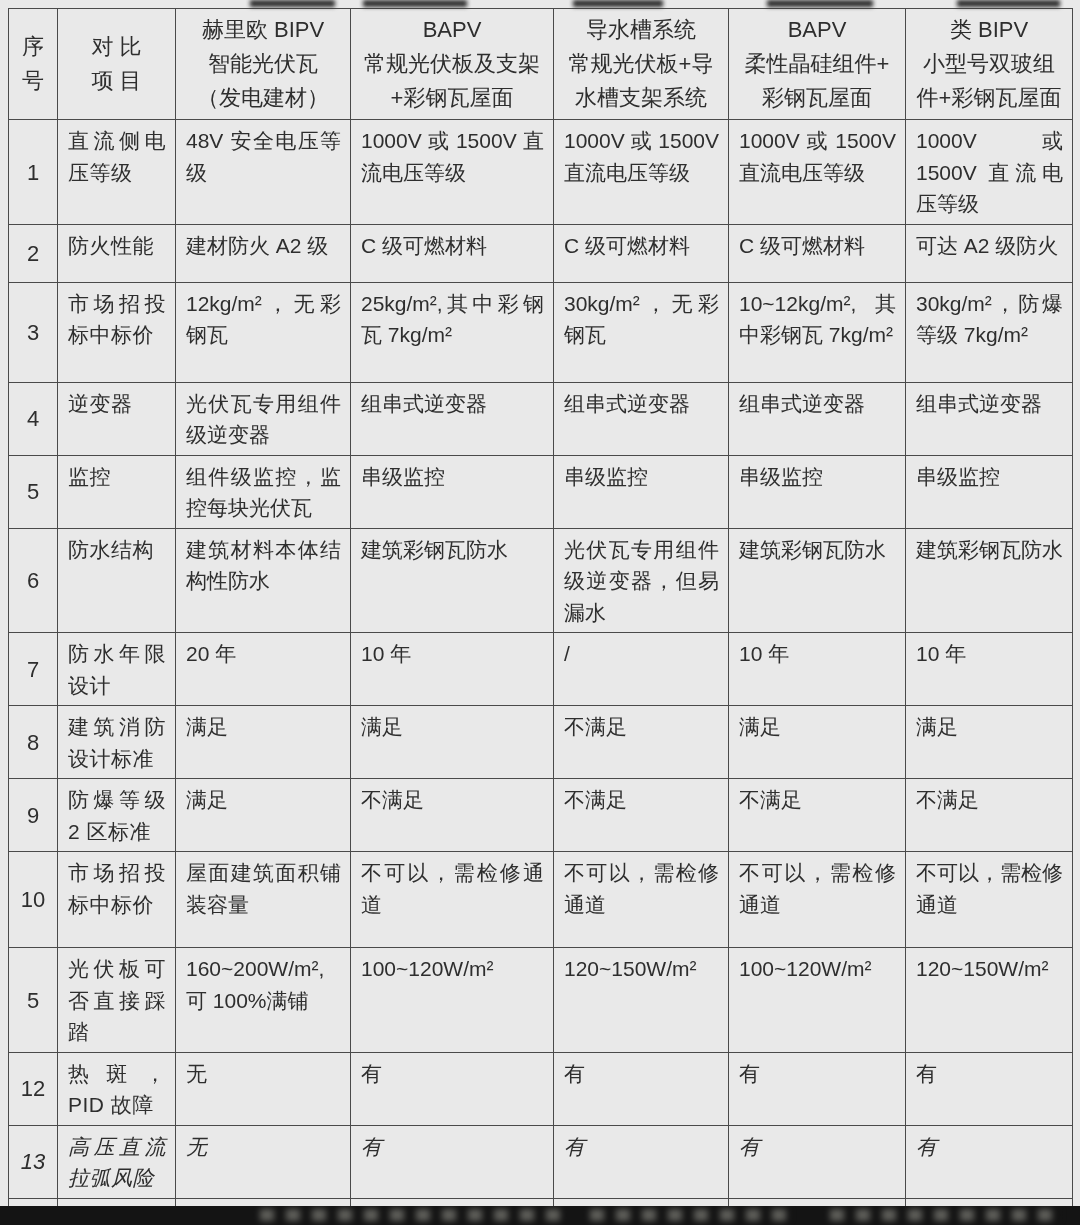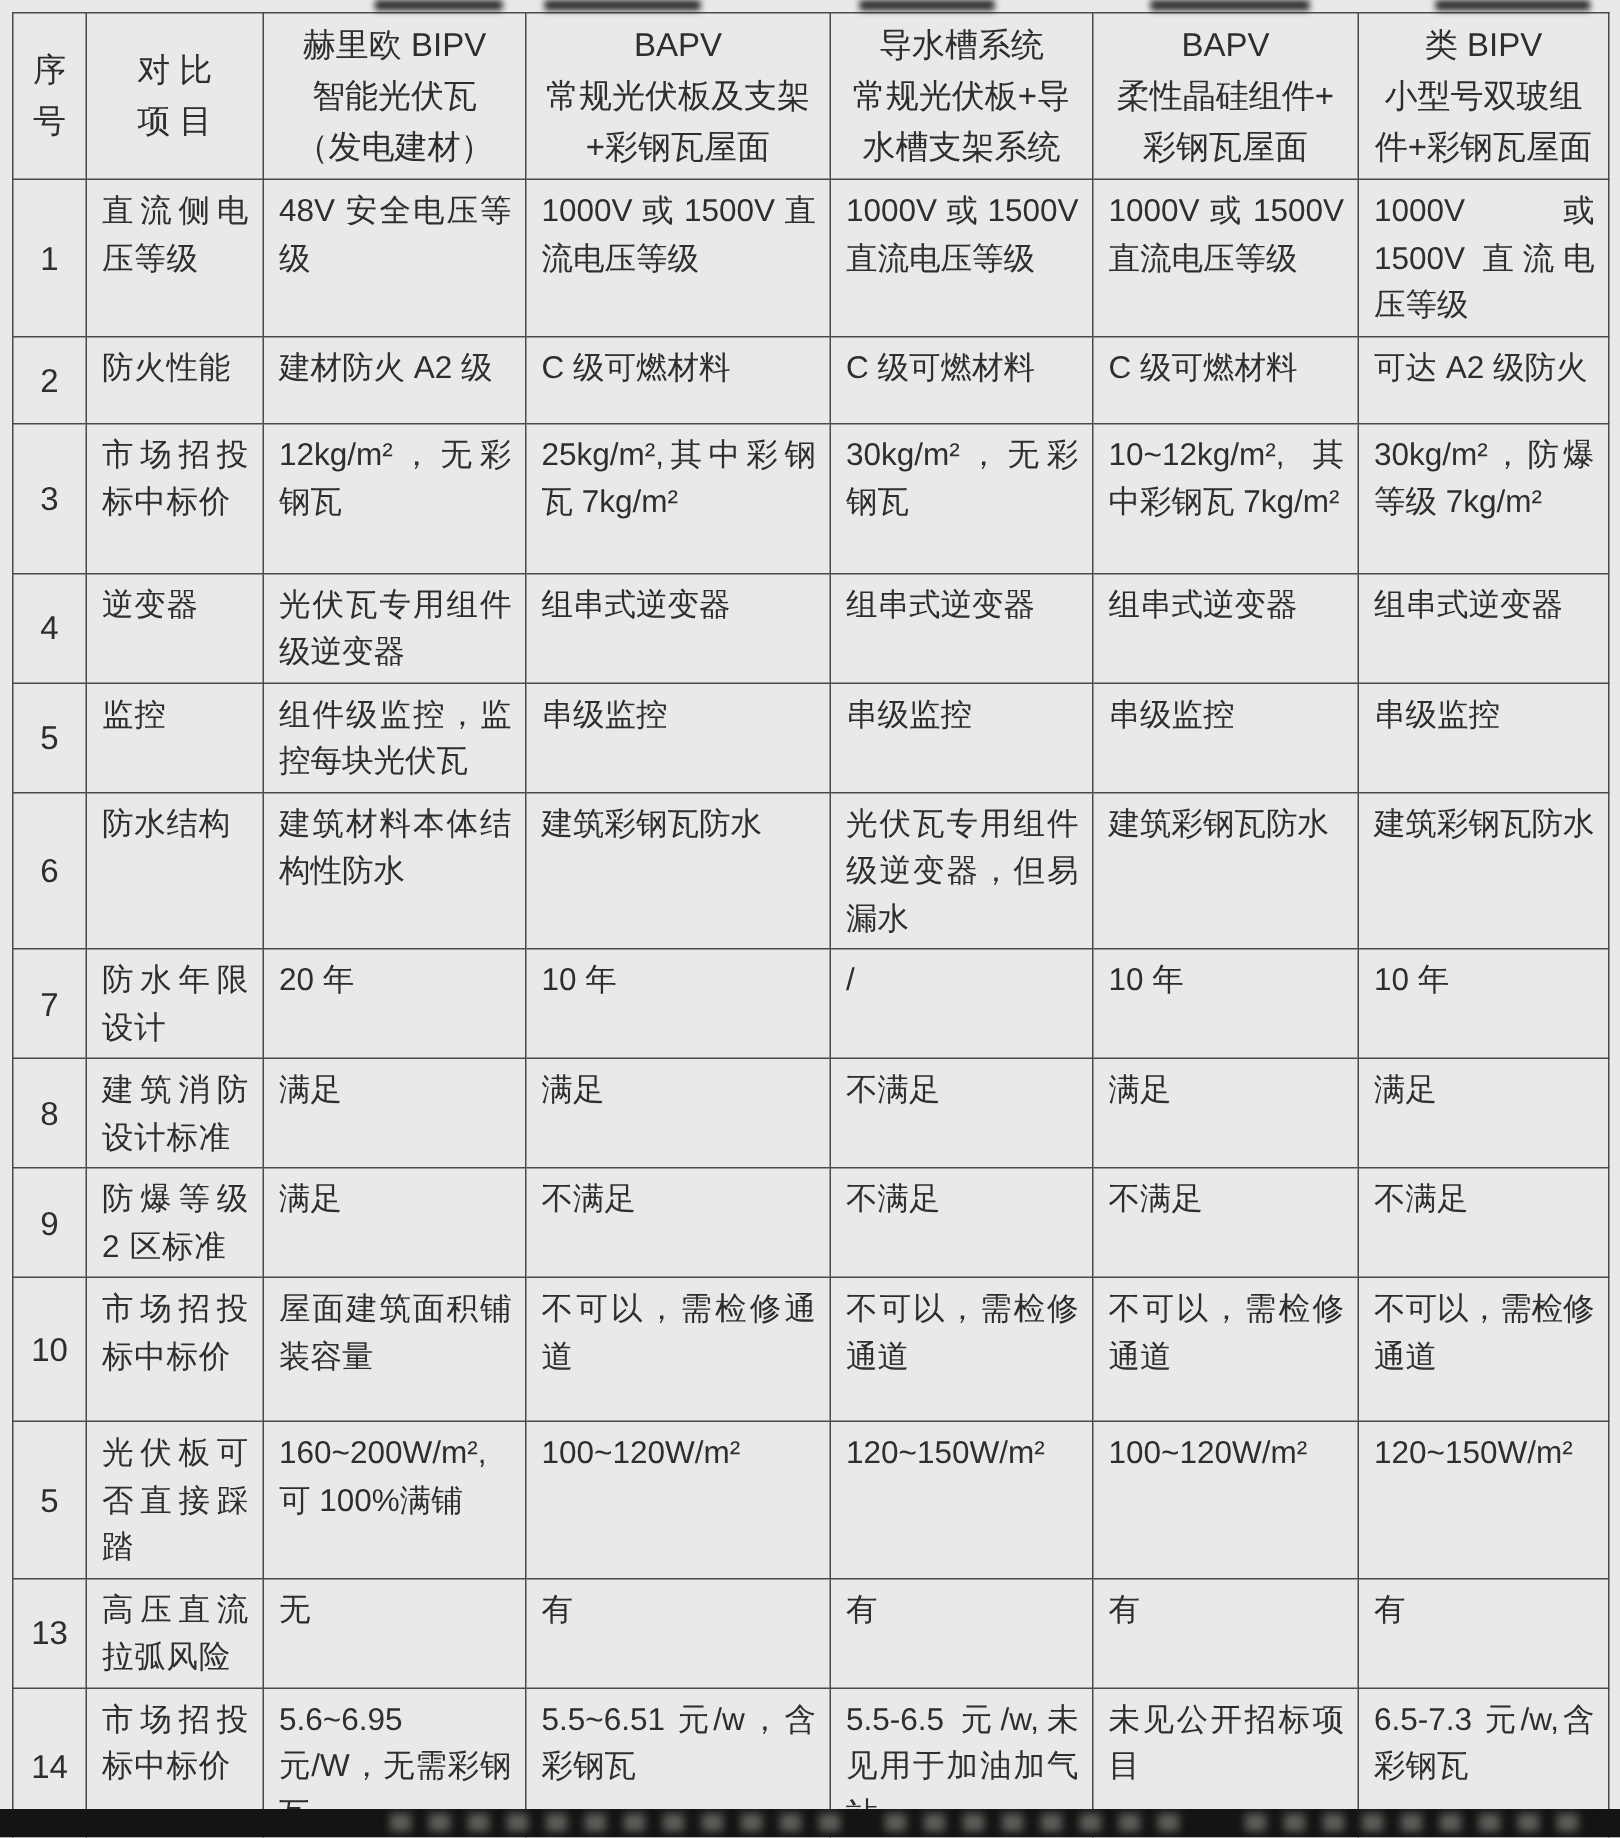--- a/index.html
+++ b/index.html
@@ -40,21 +40,21 @@
   tbody tr:nth-child(3){height:100px;}
   tbody tr:nth-child(4){height:65px;}
   tbody tr:nth-child(5){height:65px;}
   tbody tr:nth-child(6){height:92px;}
   tbody tr:nth-child(7){height:67px;}
   tbody tr:nth-child(8){height:66px;}
   tbody tr:nth-child(9){height:68px;}
   tbody tr:nth-child(10){height:96px;}
   tbody tr:nth-child(11){height:98px;}
   tbody tr:nth-child(12){height:65px;}
-  tbody tr:nth-child(13){height:67px;}
+  tbody tr:nth-child(13){height:67px;font-style:italic;}
   tbody tr:nth-child(14){height:88px;}
   
   .artifact-top{position:absolute;left:0;top:0;width:1080px;height:8px;z-index:3;}
   .artifact-top i{position:absolute;top:0;height:7px;background:#2c2c2c;filter:blur(2px);display:block;}
   .artifact-top i.s1{left:250px;width:85px;}
   .artifact-top i.s2{left:363px;width:104px;}
   .artifact-top i.s3{left:573px;width:90px;}
   .artifact-top i.s4{left:767px;width:106px;}
   .artifact-top i.s5{left:957px;width:103px;}
   .artifact-bottom{
@@ -208,20 +208,29 @@
       <tr>
         <td class="num">5</td>
         <td class="item">光伏板可否直接踩踏</td>
         <td class="val">160~200W/m²,可 100%满铺</td>
         <td class="val">100~120W/m²</td>
         <td class="val">120~150W/m²</td>
         <td class="val">100~120W/m²</td>
         <td class="val">120~150W/m²</td>
       </tr>
       <tr>
+        <td class="num">12</td>
+        <td class="item">热斑，PID 故障</td>
+        <td class="val">无</td>
+        <td class="val">有</td>
+        <td class="val">有</td>
+        <td class="val">有</td>
+        <td class="val">有</td>
+      </tr>
+      <tr>
         <td class="num">13</td>
         <td class="item">高压直流拉弧风险</td>
         <td class="val">无</td>
         <td class="val">有</td>
         <td class="val">有</td>
         <td class="val">有</td>
         <td class="val">有</td>
       </tr>
       <tr>
         <td class="num">14</td>

